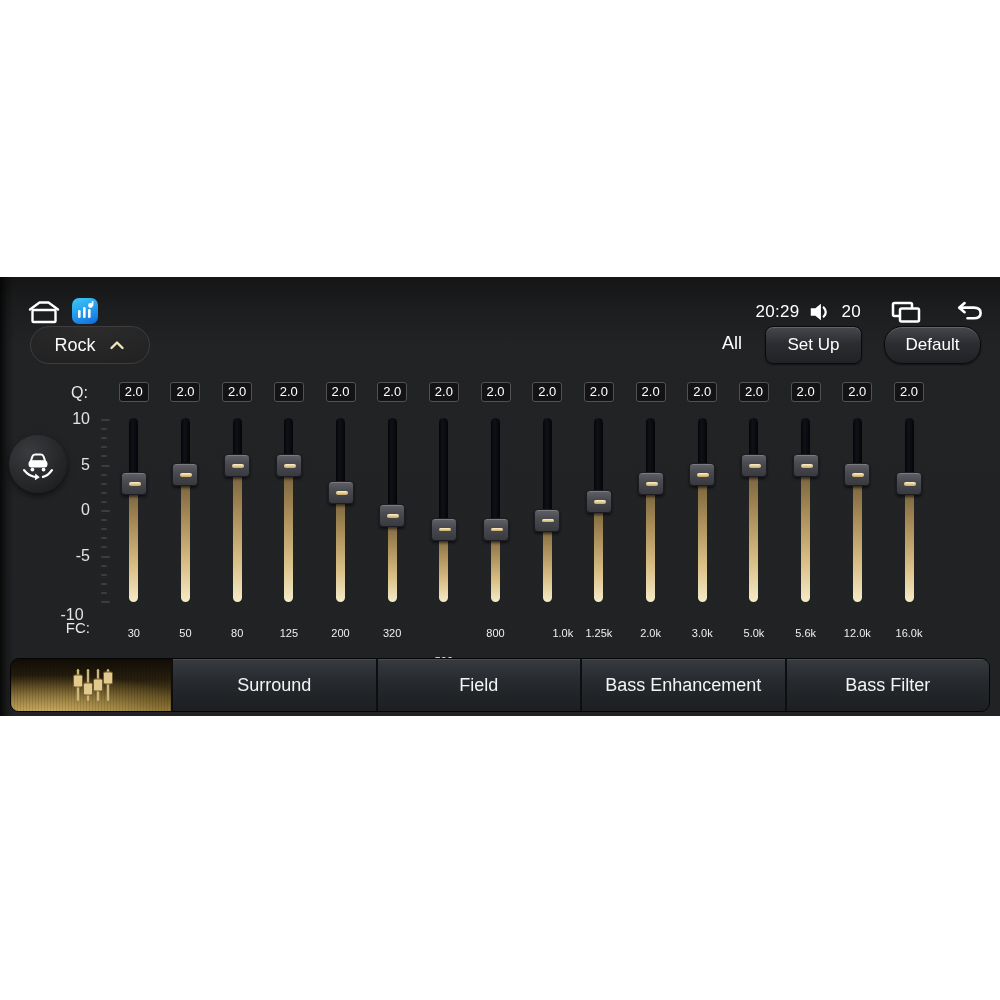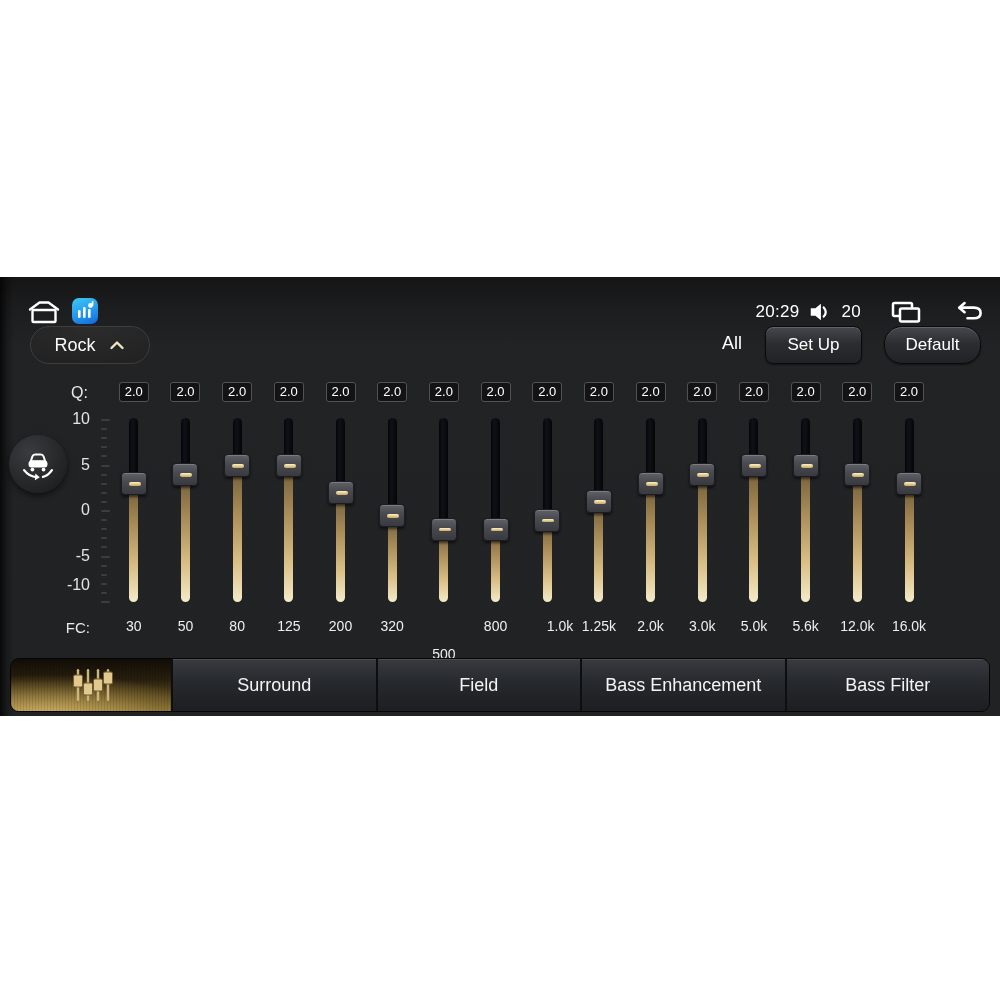--- a/index.html
+++ b/index.html
@@ -60,21 +60,21 @@
   }
   .handle {
     position:absolute; left:0; width:26px; height:23px; border-radius:4px;
     background:linear-gradient(180deg,#606167 0%,#4a4b51 40%,#393a40 100%);
     border:1px solid #1c1c22; box-shadow: inset 0 1px 0 rgba(255,255,255,.18), 0 2px 3px rgba(0,0,0,.6);
   }
   .handle::after {
     content:""; position:absolute; left:7px; top:9px; width:12px; height:3.5px; border-radius:2px;
     background:linear-gradient(180deg,#fdf3ce,#caa85c);
   }
-  .fc-lab { position:absolute; top:341px; width:52px; margin-left:-26px; text-align:center; font-size:14px; color:#efefef; }
+  .fc-lab { position:absolute; top:350px; width:52px; margin-left:-26px; text-align:center; font-size:11px; color:#efefef; }
 
   
   .car-fab {
     position:absolute; left:9px; top:158px; width:58px; height:58px; border-radius:50%;
     background:radial-gradient(80% 80% at 35% 30%, #3a3b3e 0%, #2a2b2d 55%, #1d1e20 100%);
     box-shadow:0 3px 6px rgba(0,0,0,.55); display:flex; align-items:center; justify-content:center; cursor:pointer;
   }
 
   
   .tabbar {
@@ -154,21 +154,21 @@
   <div class="hdr-btn" id="setup-btn">Set Up</div>
   <div class="hdr-btn" id="default-btn">Default</div>
 
   <div id="eq-area">
     <span class="eq-label" style="left:62px; top:107px; width:26px; text-align:right;">Q:</span>
     <span class="eq-label" style="left:58px; top:342px; width:32px; text-align:right; font-size:15px;">FC:</span>
   <div class="axis-lab" style="top: 133px;">10</div>
       <div class="axis-lab" style="top: 178.5px;">5</div>
       <div class="axis-lab" style="top: 224px;">0</div>
       <div class="axis-lab" style="top: 269.5px;">-5</div>
-      <div class="axis-lab" style="top: 299px;">-10</div>
+      <div class="axis-lab" style="top: 329px; text-align: center;">-10</div>
       <div class="">
         <div class="tick" style="top: 324px; width: 9px;"></div>
         <div class="tick" style="top: 314.9px; width: 6px;"></div>
         <div class="tick" style="top: 305.8px; width: 6px;"></div>
         <div class="tick" style="top: 296.7px; width: 6px;"></div>
         <div class="tick" style="top: 287.6px; width: 6px;"></div>
         <div class="tick" style="top: 278.5px; width: 9px;"></div>
         <div class="tick" style="top: 269.4px; width: 6px;"></div>
         <div class="tick" style="top: 260.3px; width: 6px;"></div>
         <div class="tick" style="top: 251.2px; width: 6px;"></div>

